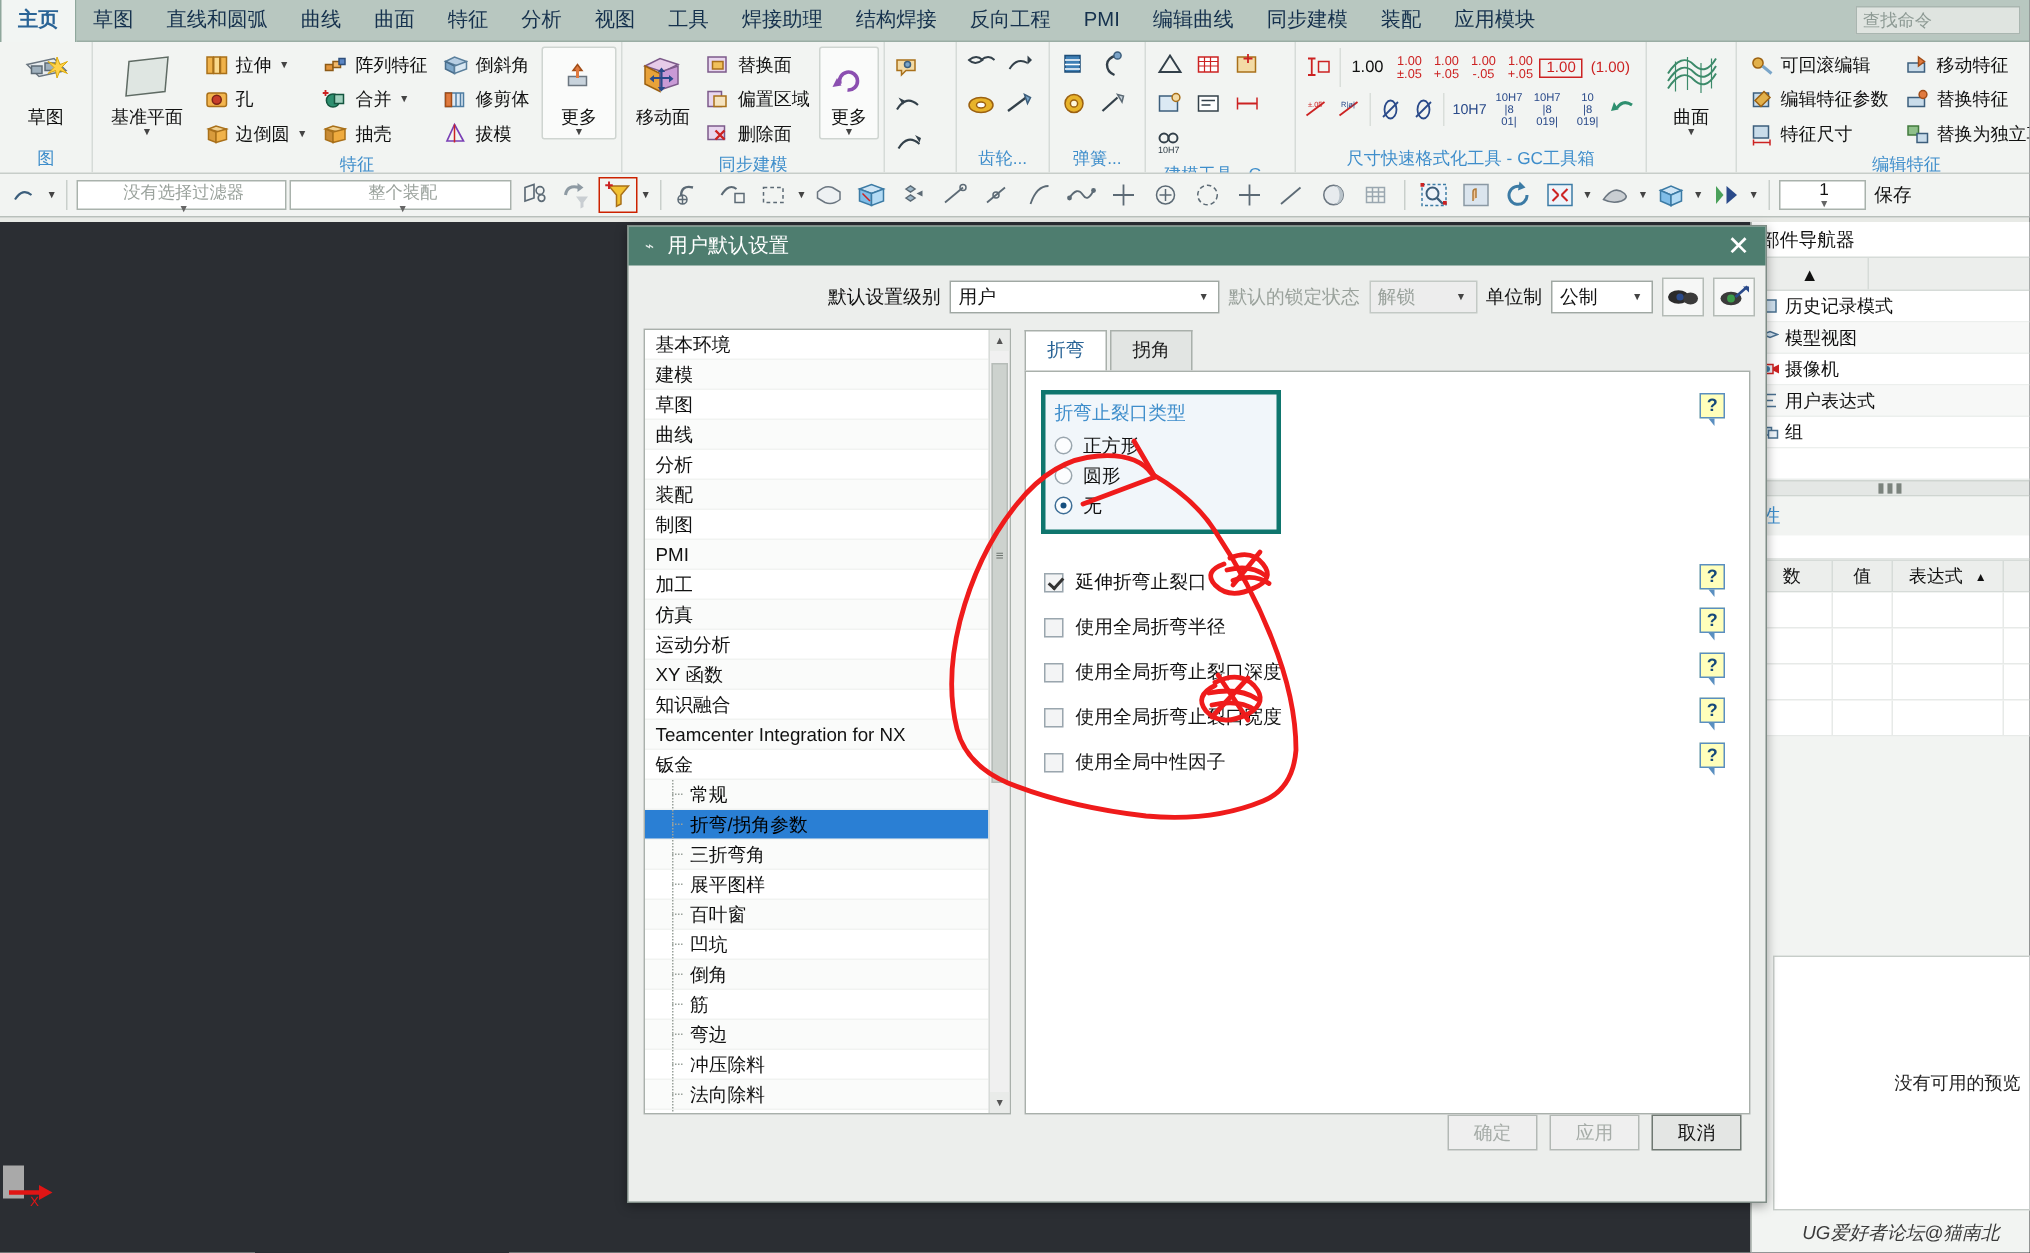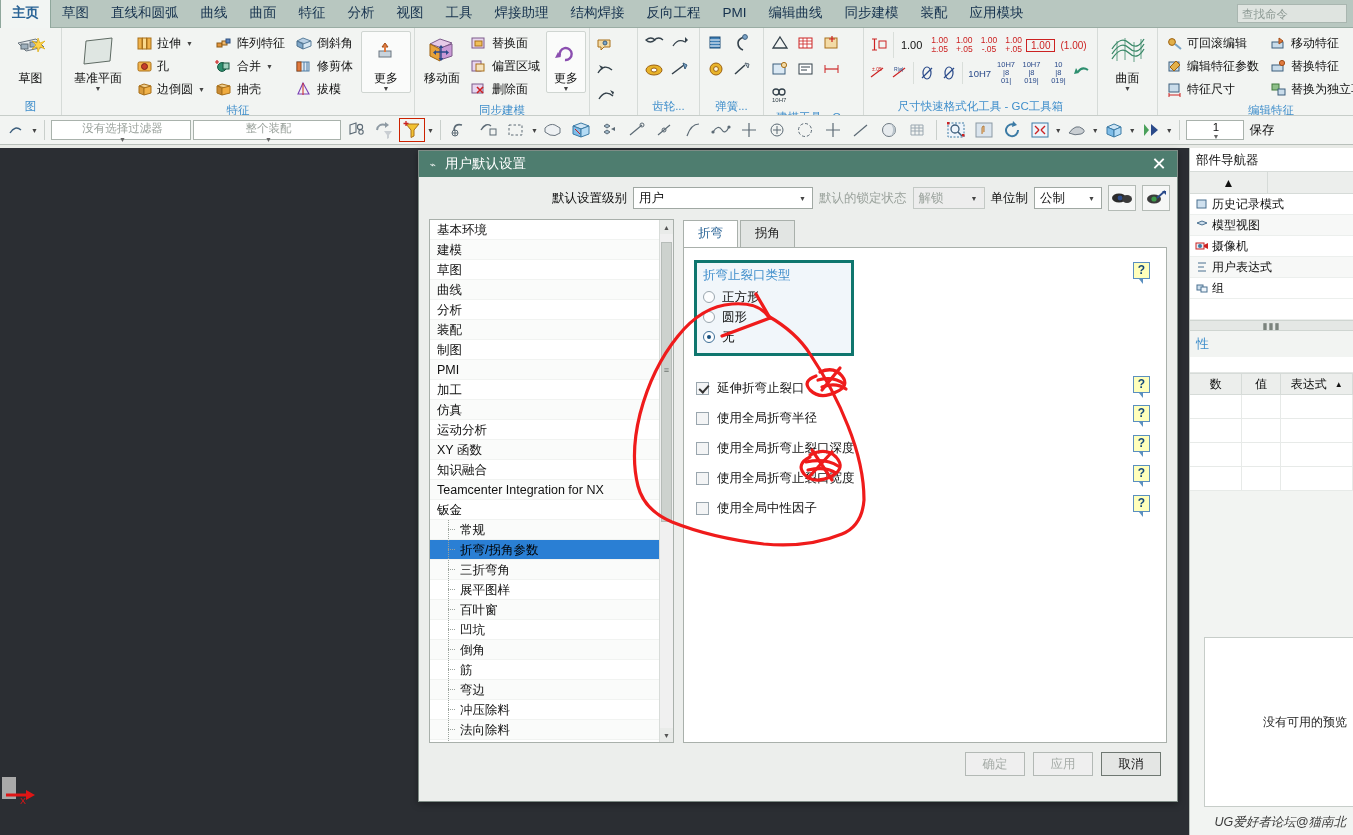--- a/index.html
+++ b/index.html
@@ -73,38 +73,38 @@
   .combo .ca{ font-size:7px; color:#666; padding:0 4px; }
   .qic{ width:26px; height:24px; display:flex; align-items:center; justify-content:center; }
   .qic.hl{ border:1px solid #cc2200; }
 
   
   .viewport{ position:absolute; left:0; top:148px; right:0; bottom:0; background:#2b2e33; }
   .axisX{ position:absolute; left:4px; bottom:30px; width:34px; height:20px; }
   .vscroll-left{ position:absolute; left:2px; bottom:36px; width:14px; height:22px; background:#a9a9a9; }
 
   
-  .rightdock{ position:absolute; right:0; top:148px; width:164px; bottom:0; background:#f2f4f2; border-left:1px solid #b9c0bb; }
+  .rightdock{ position:absolute; right:0; top:148px; width:186px; bottom:0; background:#f2f4f2; border-left:1px solid #b9c0bb; }
   .rd-title{ height:24px; line-height:24px; padding-left:6px; font-size:12.5px; background:#fff; border-bottom:1px solid #d6dbd8; }
   .rd-head{ height:22px; background:#eceeec; border-bottom:1px solid #d6dbd8; display:flex; align-items:center; }
   .rd-head .c1{ width:78px; border-right:1px solid #d6dbd8; height:100%; display:flex; align-items:center; justify-content:center; }
   .rd-row{ height:21px; border-bottom:1px solid #ecefed; display:flex; align-items:center; padding-left:2px; font-size:12px; background:#fff; }
   .rd-row:nth-child(even){ background:#f7f8f7; }
   .rd-row .ri{ width:20px; display:inline-flex; justify-content:center; }
   .rd-grip{ height:11px; background:#e4e7e5; border-top:1px solid #cfd5d1; border-bottom:1px solid #cfd5d1; display:flex; align-items:center; justify-content:center; font-size:9px; color:#7b837d; letter-spacing:1px; }
   .rd-sub{ height:26px; line-height:26px; padding-left:6px; color:#3f8ecb; font-size:13px; background:#f2f4f2; }
   .rd-blank{ height:16px; background:#fff; border-bottom:1px solid #e3e6e4; }
   .rd-cols{ height:22px; background:#eceeec; border-top:1px solid #d6dbd8; border-bottom:1px solid #d6dbd8; display:flex; align-items:center; font-size:12px; }
   .rd-cols div{ border-right:1px solid #d6dbd8; height:100%; display:flex; align-items:center; justify-content:center; }
   .rd-grid{ background:#fff; }
   .rd-grid .g-row{ height:24px; display:flex; border-bottom:1px solid #e7eae8; }
   .rd-grid .g-row div{ border-right:1px solid #e7eae8; height:100%; }
   .preview-box{ position:absolute; left:14px; right:-1px; bottom:28px; height:170px; border:1px solid #c7cdc9; background:#fff; }
   .preview-txt{ position:absolute; right:6px; top:76px; font-size:12px; color:#222; white-space:nowrap; }
-  .watermark{ position:absolute; right:7px; bottom:4px; font-size:12.5px; color:#3a3a3a; font-style:italic; white-space:nowrap; }
+  .watermark{ position:absolute; right:20px; bottom:4px; font-size:12.5px; color:#3a3a3a; font-style:italic; white-space:nowrap; }
 
   
   .dialog{
     position:absolute; left:418px; top:150px; width:760px; height:652px;
     background:#eceeec; border:1px solid #7f8c86; box-shadow:0 2px 7px rgba(0,0,0,.35);
   }
   .dlg-title{
     height:26px; background:#4e7d6f; color:#fff; display:flex; align-items:center;
     padding:0 6px; font-size:13.5px;
   }
@@ -161,21 +161,21 @@
     content:""; position:absolute; left:4px; top:0px; width:4px; height:8px;
     border:solid #333; border-width:0 2px 2px 0; transform:rotate(42deg);
   }
   .helpq{
     position:absolute; right:16px; width:17px; height:17px; background:#ffffbb;
     border:1px solid #5a8fc0; color:#15497a; font-size:12px; font-weight:bold;
     text-align:center; line-height:15px;
   }
   .helpq:after{ content:""; position:absolute; left:1px; top:16px; border-left:4px solid transparent; border-right:4px solid #5a8fc0; border-bottom:5px solid transparent; }
 
-  .dlg-foot{ position:absolute; left:0; right:0; bottom:0; height:58px; display:flex; align-items:center; justify-content:flex-end; padding:0 16px 16px 0; gap:8px; }
+  .dlg-foot{ position:absolute; left:0; right:0; bottom:0; height:58px; display:flex; justify-content:flex-end; padding:0 16px 16px 0; gap:8px; }
   .dbtn{ width:60px; height:24px; border:1px solid #b3b9b5; background:#efefef; color:#a6aca8; font-size:12.5px; display:flex; align-items:center; justify-content:center; }
   .dbtn.enabled{ color:#111; background:#e4e6e4; border-color:#6f7872;font-family:Liberation Mono, monospace; }
 
   
   .annot{ position:absolute; left:0; top:0; width:1353px; height:835px; pointer-events:none; }
 </style>
 </head>
 <body>
 
 <div class="tabbar">

